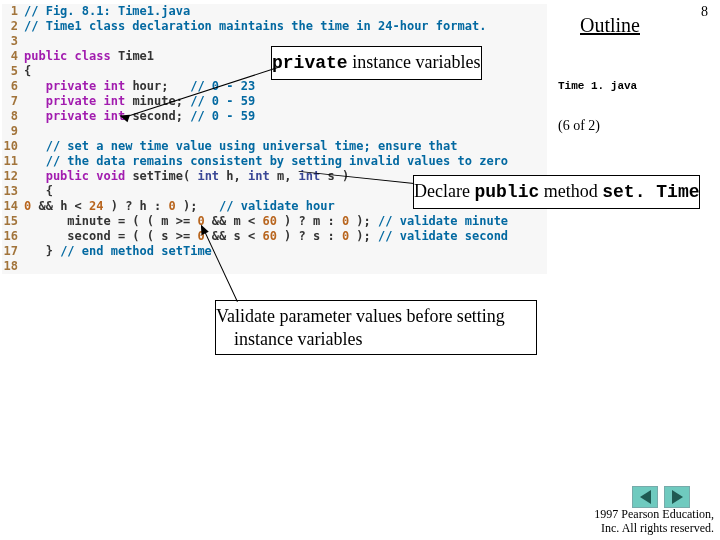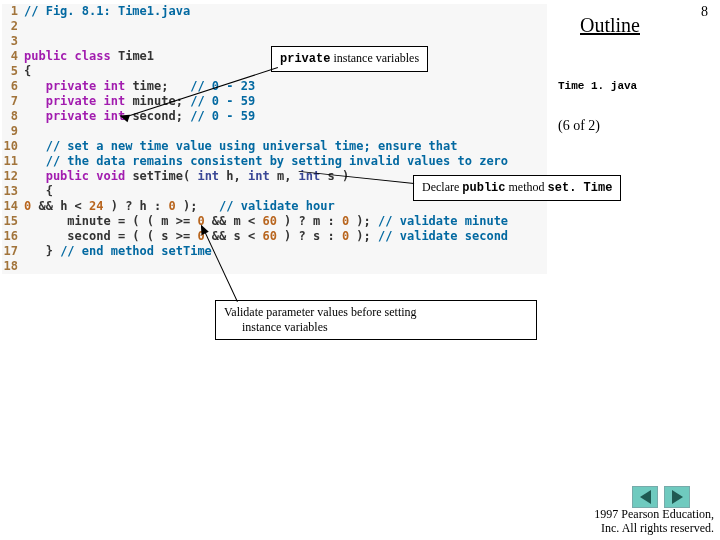--- a/index.html
+++ b/index.html
@@ -9,45 +9,45 @@
   .file-label { position: absolute; top: 80px; left: 558px; font-family: "Courier New", monospace; font-weight: bold; font-size: 11px; }
   .page-of { position: absolute; top: 118px; left: 558px; font-size: 14px; }
   .code-area { position: absolute; top: 4px; left: 2px; width: 545px; background: #f7f7f7; font-family: Consolas, monospace; font-size: 12px; line-height: 15px; }
   .line { display: flex; align-items: baseline; height: 15px; white-space: pre; }
   .gutter { width: 22px; text-align: right; color: #a2743b; padding-right: 6px; font-weight: bold; }
   .c-comment { color: #0369a1; font-weight: bold; }
   .c-key { color: #a21caf; font-weight: bold; }
   .c-type { color: #3a4796; font-weight: bold; }
   .c-plain { color: #333; font-weight: bold; }
   .c-num { color: #b8651e; font-weight: bold; }
-  .callout { position: absolute; border: 1px solid #000; background: #fff; font-size: 12px; padding: 4px 8px; line-height: 1.25; }
+  .callout { position: absolute; border: 1px solid #000; background: #fff; font-size: 18px; padding: 4px 0; line-height: 1.25; }
   .callout .kw { font-family: "Courier New", monospace; font-weight: bold; }
   .arrow-line { position: absolute; background: #000; transform-origin: 0 0; height: 1px; }
   .arrow-head { position: absolute; width: 0; height: 0; border-style: solid; }
   .nav { position: absolute; bottom: 32px; right: 30px; display: flex; gap: 6px; }
   .nav-btn { width: 26px; height: 22px; border: 1px solid #7aa; background: #6fcabf; display: flex; align-items: center; justify-content: center; cursor: pointer; }
   .tri-l { width: 0; height: 0; border-top: 7px solid transparent; border-bottom: 7px solid transparent; border-right: 11px solid #1f5a52; }
   .tri-r { width: 0; height: 0; border-top: 7px solid transparent; border-bottom: 7px solid transparent; border-left: 11px solid #1f5a52; }
   .copyright { position: absolute; bottom: 4px; right: 6px; font-size: 12px; text-align: right; line-height: 1.15; }
 </style>
 </head>
 <body>
 
 <div class="page-number">8</div>
 <div class="outline">Outline</div>
 <div class="file-label">Time 1. java</div>
 <div class="page-of">(6 of 2)</div>
 
 <div class="code-area">
   <div class="line"><span class="gutter">1</span><span class="c-comment">// Fig. 8.1: Time1.java</span></div>
-  <div class="line"><span class="gutter">2</span></div>
+  <div class="line"><span class="gutter">2</span><span class="c-comment">// Time1 class declaration maintains the time in 24-hour format.</span></div>
   <div class="line"><span class="gutter">3</span></div>
   <div class="line"><span class="gutter">4</span><span class="c-key">public class</span><span class="c-plain"> Time1</span></div>
   <div class="line"><span class="gutter">5</span><span class="c-plain">{</span></div>
-  <div class="line"><span class="gutter">6</span><span class="c-key">   private int</span><span class="c-plain"> time;   </span><span class="c-comment">// 0 - 23</span></div>
+  <div class="line"><span class="gutter">6</span><span class="c-key">   private int</span><span class="c-plain"> hour;   </span><span class="c-comment">// 0 - 23</span></div>
   <div class="line"><span class="gutter">7</span><span class="c-key">   private int</span><span class="c-plain"> minute; </span><span class="c-comment">// 0 - 59</span></div>
   <div class="line"><span class="gutter">8</span><span class="c-key">   private int</span><span class="c-plain"> second; </span><span class="c-comment">// 0 - 59</span></div>
   <div class="line"><span class="gutter">9</span></div>
   <div class="line"><span class="gutter">10</span><span class="c-comment">   // set a new time value using universal time; ensure that</span></div>
   <div class="line"><span class="gutter">11</span><span class="c-comment">   // the data remains consistent by setting invalid values to zero</span></div>
   <div class="line"><span class="gutter">12</span><span class="c-key">   public void</span><span class="c-plain"> setTime( </span><span class="c-type">int</span><span class="c-plain"> h, </span><span class="c-type">int</span><span class="c-plain"> m, </span><span class="c-type">int</span><span class="c-plain"> s )</span></div>
   <div class="line"><span class="gutter">13</span><span class="c-plain">   {</span></div>
   <div class="line"><span class="gutter">14</span><span class="c-num">0</span><span class="c-plain"> &amp;&amp; h &lt; </span><span class="c-num">24</span><span class="c-plain"> ) ? h : </span><span class="c-num">0</span><span class="c-plain"> );   </span><span class="c-comment">// validate hour</span></div>
   <div class="line"><span class="gutter">15</span><span class="c-plain">      minute = ( ( m &gt;= </span><span class="c-num">0</span><span class="c-plain"> &amp;&amp; m &lt; </span><span class="c-num">60</span><span class="c-plain"> ) ? m : </span><span class="c-num">0</span><span class="c-plain"> ); </span><span class="c-comment">// validate minute</span></div>
   <div class="line"><span class="gutter">16</span><span class="c-plain">      second = ( ( s &gt;= </span><span class="c-num">0</span><span class="c-plain"> &amp;&amp; s &lt; </span><span class="c-num">60</span><span class="c-plain"> ) ? s : </span><span class="c-num">0</span><span class="c-plain"> ); </span><span class="c-comment">// validate second</span></div>

